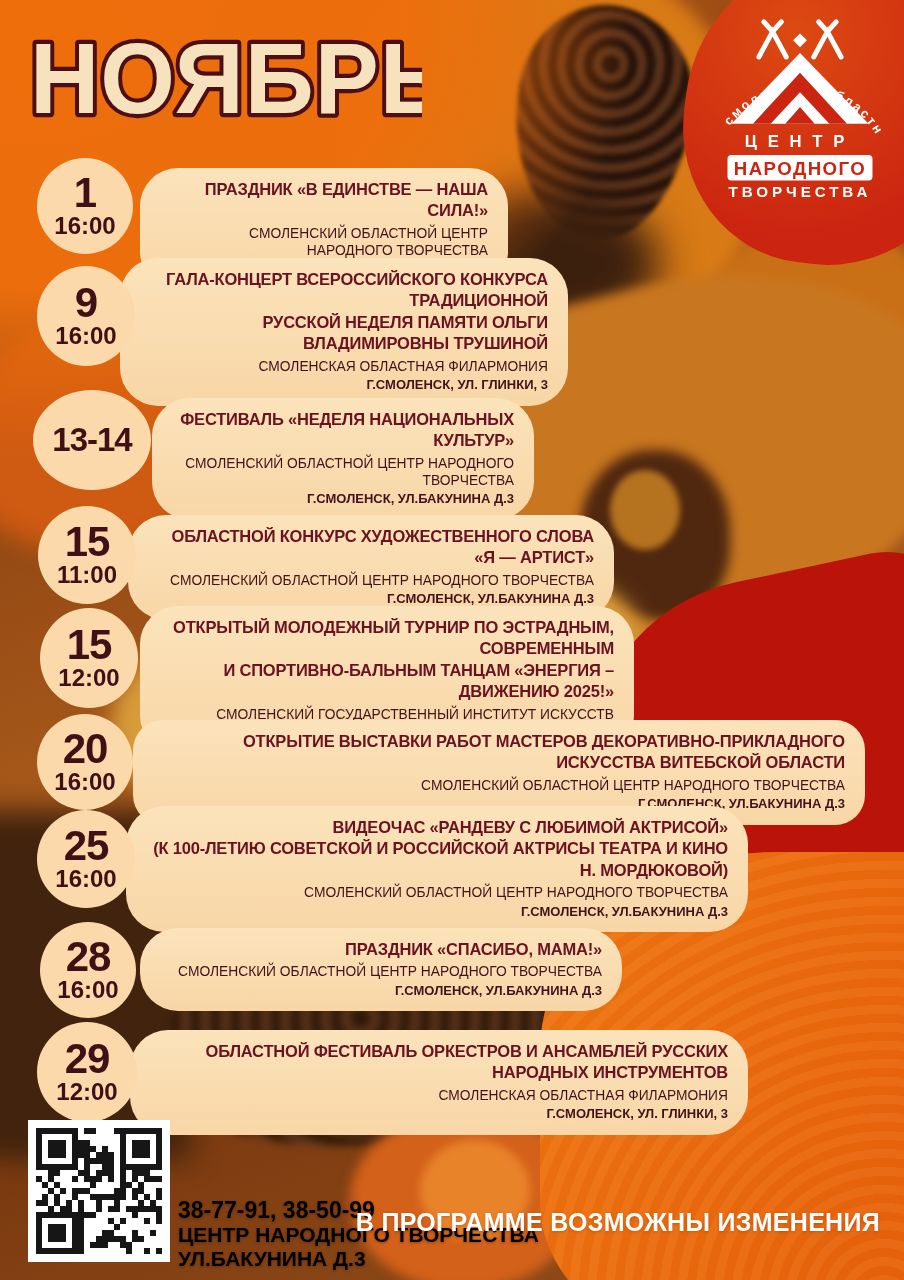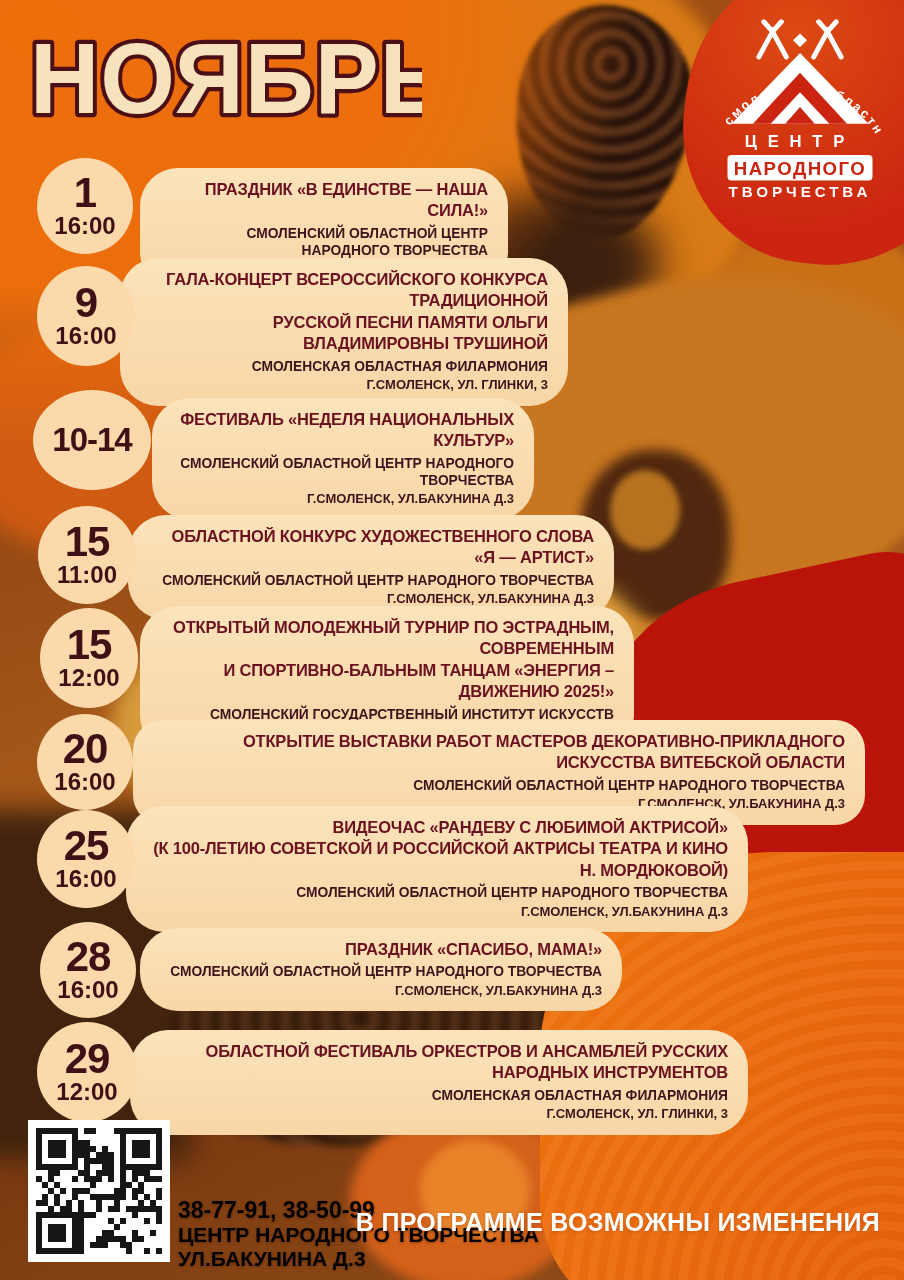--- a/index.html
+++ b/index.html
@@ -49,21 +49,21 @@
 
   
   .badge{position:absolute;z-index:5;display:flex;flex-direction:column;align-items:center;justify-content:center;
          background:#fbd9ab;border-radius:50%;color:#3f1016;text-align:center;}
   .badge .d{font-weight:bold;font-size:42px;line-height:.95;letter-spacing:-1px;}
   .badge .t{font-weight:bold;font-size:24px;line-height:1.05;}
   .badge.wide .d{font-size:33px;}
   .pill{position:absolute;z-index:4;background:linear-gradient(180deg,#fbe3bb 0%,#f8d6a6 100%);
         border-radius:38px;padding:11px 20px 13px 22px;color:#42121c;text-align:right;}
   .ev-title{font-weight:bold;font-size:16.5px;line-height:1.3;letter-spacing:-.2px;color:#6a1220;white-space:pre-line;}
-  .ev-venue{font-weight:bold;font-size:13.8px;line-height:1.25;margin-top:3px;}
+  .ev-venue{font-weight:normal;font-size:13.8px;line-height:1.25;margin-top:3px;}
   .ev-addr{font-weight:bold;font-size:13px;line-height:1.2;margin-top:2px;}
 
   
   .qr-box{position:absolute;z-index:5;left:28px;top:1120px;width:142px;height:142px;background:#fff;
           display:flex;align-items:center;justify-content:center;}
   .contact{position:absolute;z-index:5;left:178px;top:1198px;color:#000000;font-weight:bold;
            text-shadow:0 1px 3px rgba(70,25,0,.45);}
   .contact .ph{font-size:23px;line-height:1.1;}
   .contact .org{font-size:21px;line-height:1.12;}
   .contact .adr{font-size:21px;line-height:1.12;}
@@ -139,29 +139,29 @@
     </div>
   </div>
 
   <div>
     <div class="badge" style="left:37px;top:266px;width:98px;height:100px">
       <div class="d">9</div>
       <div class="t">16:00</div>
     </div>
     <div class="pill" style="left:120px;top:258px;width:448px">
       <div class="ev-title">ГАЛА-КОНЦЕРТ ВСЕРОССИЙСКОГО КОНКУРСА ТРАДИЦИОННОЙ
-РУССКОЙ ПЕСНИ ПАМЯТИ ОЛЬГИ ВЛАДИМИРОВНЫ ТРУШИНОЙ</div>
+РУССКОЙ НЕДЕЛЯ ПАМЯТИ ОЛЬГИ ВЛАДИМИРОВНЫ ТРУШИНОЙ</div>
       <div class="ev-venue">СМОЛЕНСКАЯ ОБЛАСТНАЯ ФИЛАРМОНИЯ</div>
       <div class="ev-addr">Г.СМОЛЕНСК, УЛ. ГЛИНКИ, 3</div>
     </div>
   </div>
 
   <div>
     <div class="badge wide" style="left:33px;top:390px;width:118px;height:100px">
-      <div class="d">10-14</div>
+      <div class="d">13-14</div>
       <div class="t"></div>
     </div>
     <div class="pill" style="left:152px;top:398px;width:382px">
       <div class="ev-title">ФЕСТИВАЛЬ «НЕДЕЛЯ НАЦИОНАЛЬНЫХ КУЛЬТУР»</div>
       <div class="ev-venue">СМОЛЕНСКИЙ ОБЛАСТНОЙ ЦЕНТР НАРОДНОГО ТВОРЧЕСТВА</div>
       <div class="ev-addr">Г.СМОЛЕНСК, УЛ.БАКУНИНА Д.3</div>
     </div>
   </div>
 
   <div>

